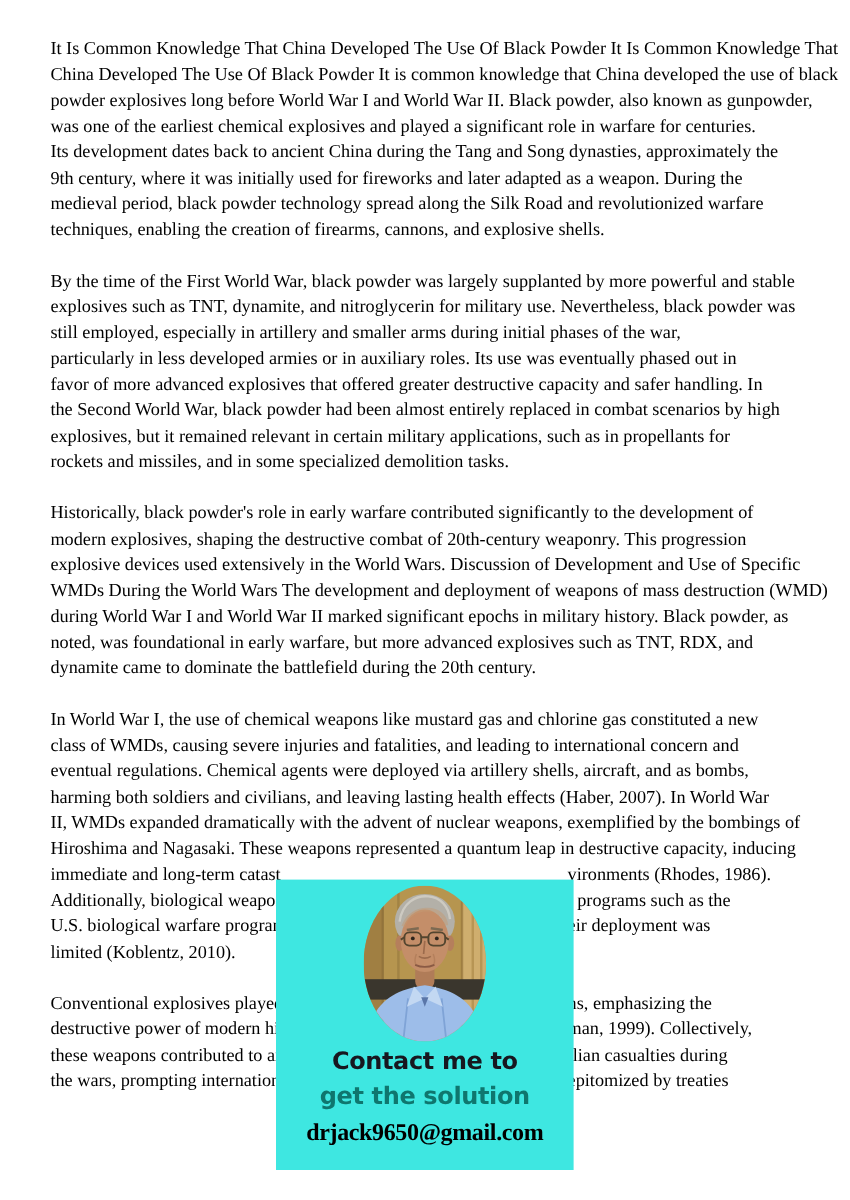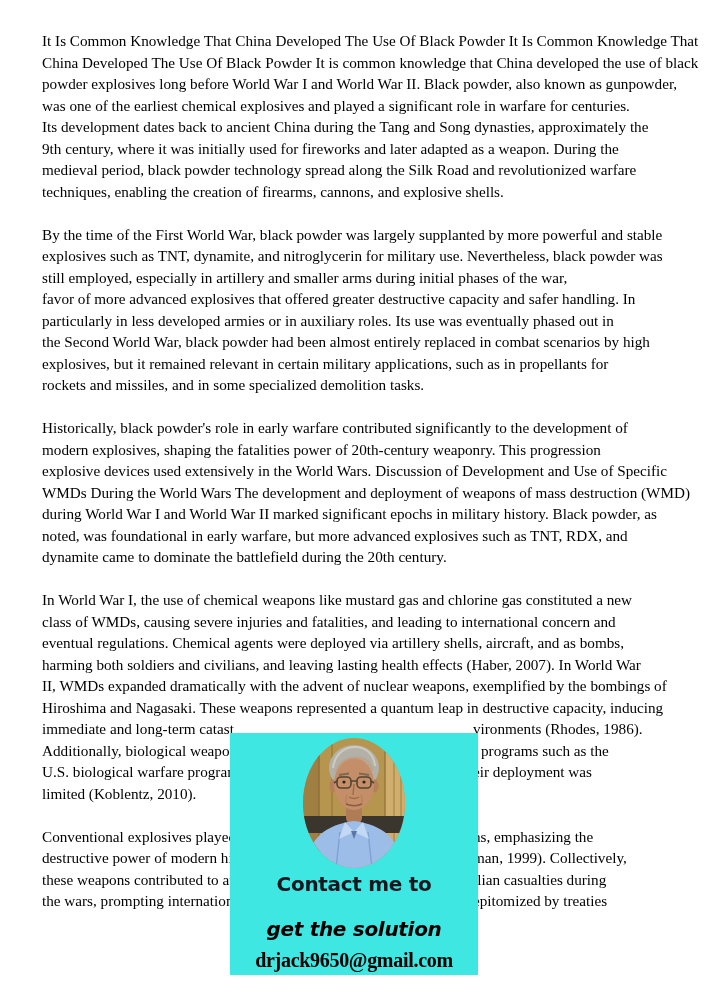--- a/index.html
+++ b/index.html
@@ -73,29 +73,29 @@
       <div class="line">was one of the earliest chemical explosives and played a significant role in warfare for centuries.</div>
       <div class="line">Its development dates back to ancient China during the Tang and Song dynasties, approximately the</div>
       <div class="line">9th century, where it was initially used for fireworks and later adapted as a weapon. During the</div>
       <div class="line">medieval period, black powder technology spread along the Silk Road and revolutionized warfare</div>
       <div class="line">techniques, enabling the creation of firearms, cannons, and explosive shells.</div>
     </div>
     <div class="paragraph">
       <div class="line">By the time of the First World War, black powder was largely supplanted by more powerful and stable</div>
       <div class="line">explosives such as TNT, dynamite, and nitroglycerin for military use. Nevertheless, black powder was</div>
       <div class="line">still employed, especially in artillery and smaller arms during initial phases of the war,</div>
+      <div class="line">particularly in less developed armies or in auxiliary roles. Its use was eventually phased out in</div>
       <div class="line">favor of more advanced explosives that offered greater destructive capacity and safer handling. In</div>
-      <div class="line">particularly in less developed armies or in auxiliary roles. Its use was eventually phased out in</div>
       <div class="line">the Second World War, black powder had been almost entirely replaced in combat scenarios by high</div>
       <div class="line">explosives, but it remained relevant in certain military applications, such as in propellants for</div>
       <div class="line">rockets and missiles, and in some specialized demolition tasks.</div>
     </div>
     <div class="paragraph">
       <div class="line">Historically, black powder's role in early warfare contributed significantly to the development of</div>
-      <div class="line">modern explosives, shaping the fatalities power of 20th-century weaponry. This progression</div>
+      <div class="line">modern explosives, shaping the destructive combat of 20th-century weaponry. This progression</div>
       <div class="line">explosive devices used extensively in the World Wars. Discussion of Development and Use of Specific</div>
       <div class="line">WMDs During the World Wars The development and deployment of weapons of mass destruction (WMD)</div>
       <div class="line">during World War I and World War II marked significant epochs in military history. Black powder, as</div>
       <div class="line">noted, was foundational in early warfare, but more advanced explosives such as TNT, RDX, and</div>
       <div class="line">dynamite came to dominate the battlefield during the 20th century.</div>
     </div>
     <div class="paragraph">
       <div class="line">In World War I, the use of chemical weapons like mustard gas and chlorine gas constituted a new</div>
       <div class="line">class of WMDs, causing severe injuries and fatalities, and leading to international concern and</div>
       <div class="line">eventual regulations. Chemical agents were deployed via artillery shells, aircraft, and as bombs,</div>
@@ -156,15 +156,15 @@
 
       <path d="M2,130 C6,100 22,87 51,83 C80,87 96,100 100,130 Z" fill="#9dbde9"></path>
       <path d="M37,94 L33,130 M65,94 L69,130" stroke="#7fa3d6" stroke-width="1.5" fill="none"></path>
 
       <path d="M42,84 L36,101 L51,94 Z" fill="#c3d8f2"></path>
       <path d="M60,84 L66,101 L51,94 Z" fill="#c3d8f2"></path>
       <path d="M48,93 L51,101 L54,93 Z" fill="#5a76a8"></path>
     </svg>
   </div>
   <div class="headline" style="color: rgb(23, 23, 31);">Contact me to</div>
-  <div class="headline" style="margin-top: 16px; color: #000000; font-style: italic;">get the solution</div>
+  <div class="headline" style="margin-top: 0px; color: #0f766e;">get the solution</div>
   <div class="email" style="color: rgb(0, 0, 0);">drjack9650@gmail.com</div>
 </div>
 
 </body></html>

